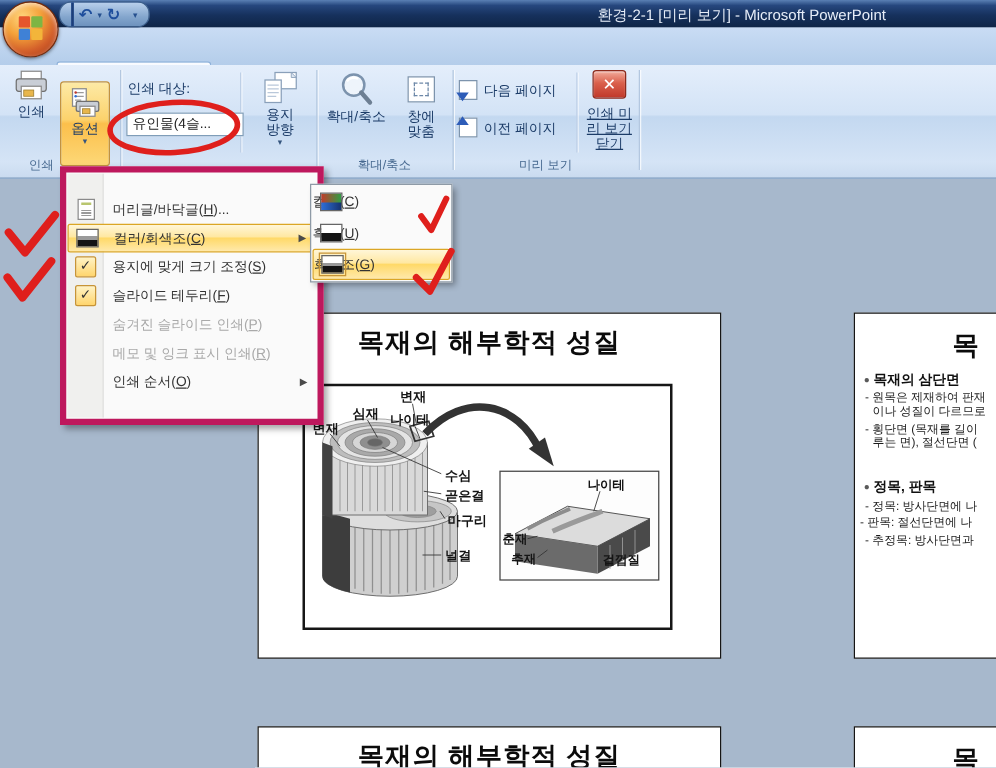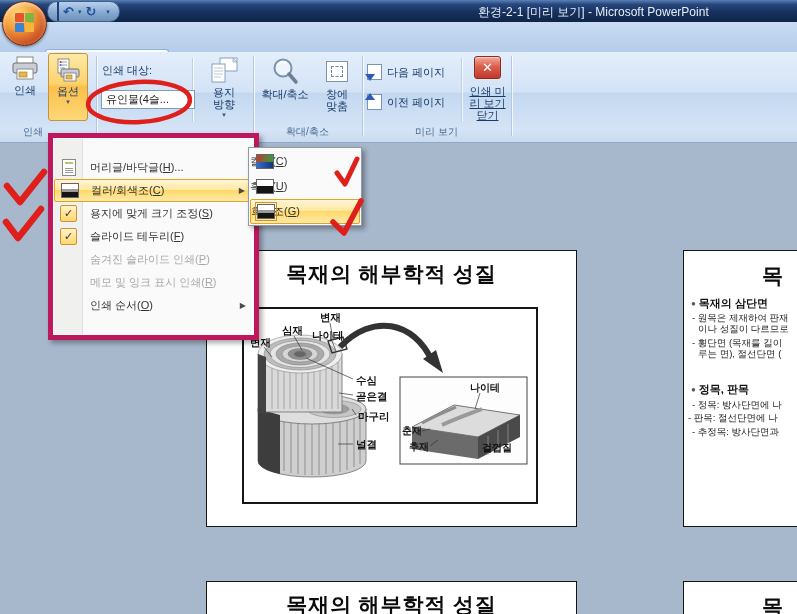--- a/index.html
+++ b/index.html
@@ -251,21 +251,21 @@
 
     <div class="rbtn" style="left:5px;top:4px;width:40px;">
       <svg width="28" height="26" viewBox="0 0 28 26">
         <rect x="6" y="1" width="16" height="7" fill="#fff" stroke="#8a8a8a"></rect>
         <rect x="2" y="7" width="24" height="10" rx="2" fill="#c9ced6" stroke="#6f6f6f"></rect>
         <rect x="6" y="13" width="16" height="10" fill="#fff" stroke="#8a8a8a"></rect>
         <rect x="8" y="16" width="8" height="5" fill="#e8b64c" stroke="#9a7a2a" stroke-width="0.6"></rect>
       </svg>
       <span class="lbl">인쇄</span>
     </div>
-    <div class="rbtn btn-options" style="left:48px;top:1px;width:38px;height:66px;">
+    <div class="rbtn btn-options" style="left:48px;top:13px;width:38px;height:66px;">
       <svg width="26" height="26" viewBox="0 0 26 26" style="margin-top:3px;">
         <rect x="3" y="2" width="11" height="14" fill="#fff" stroke="#8a8a8a"></rect>
         <path d="M5 5h7 M5 8h7 M5 11h5" stroke="#9a9a9a" stroke-width="1"></path>
         <circle cx="5.5" cy="5" r="1" fill="#c0392b"></circle>
           <circle cx="5.5" cy="8" r="1" fill="#2e6fd8"></circle>
         <rect x="6" y="12" width="18" height="8" rx="1.5" fill="#c9ced6" stroke="#6f6f6f"></rect>
         <rect x="9" y="16" width="12" height="8" fill="#fff" stroke="#8a8a8a"></rect>
         <rect x="11" y="18" width="6" height="4" fill="#e8b64c" stroke="#9a7a2a" stroke-width="0.6"></rect>
       </svg>
       <span class="lbl">옵션</span>

